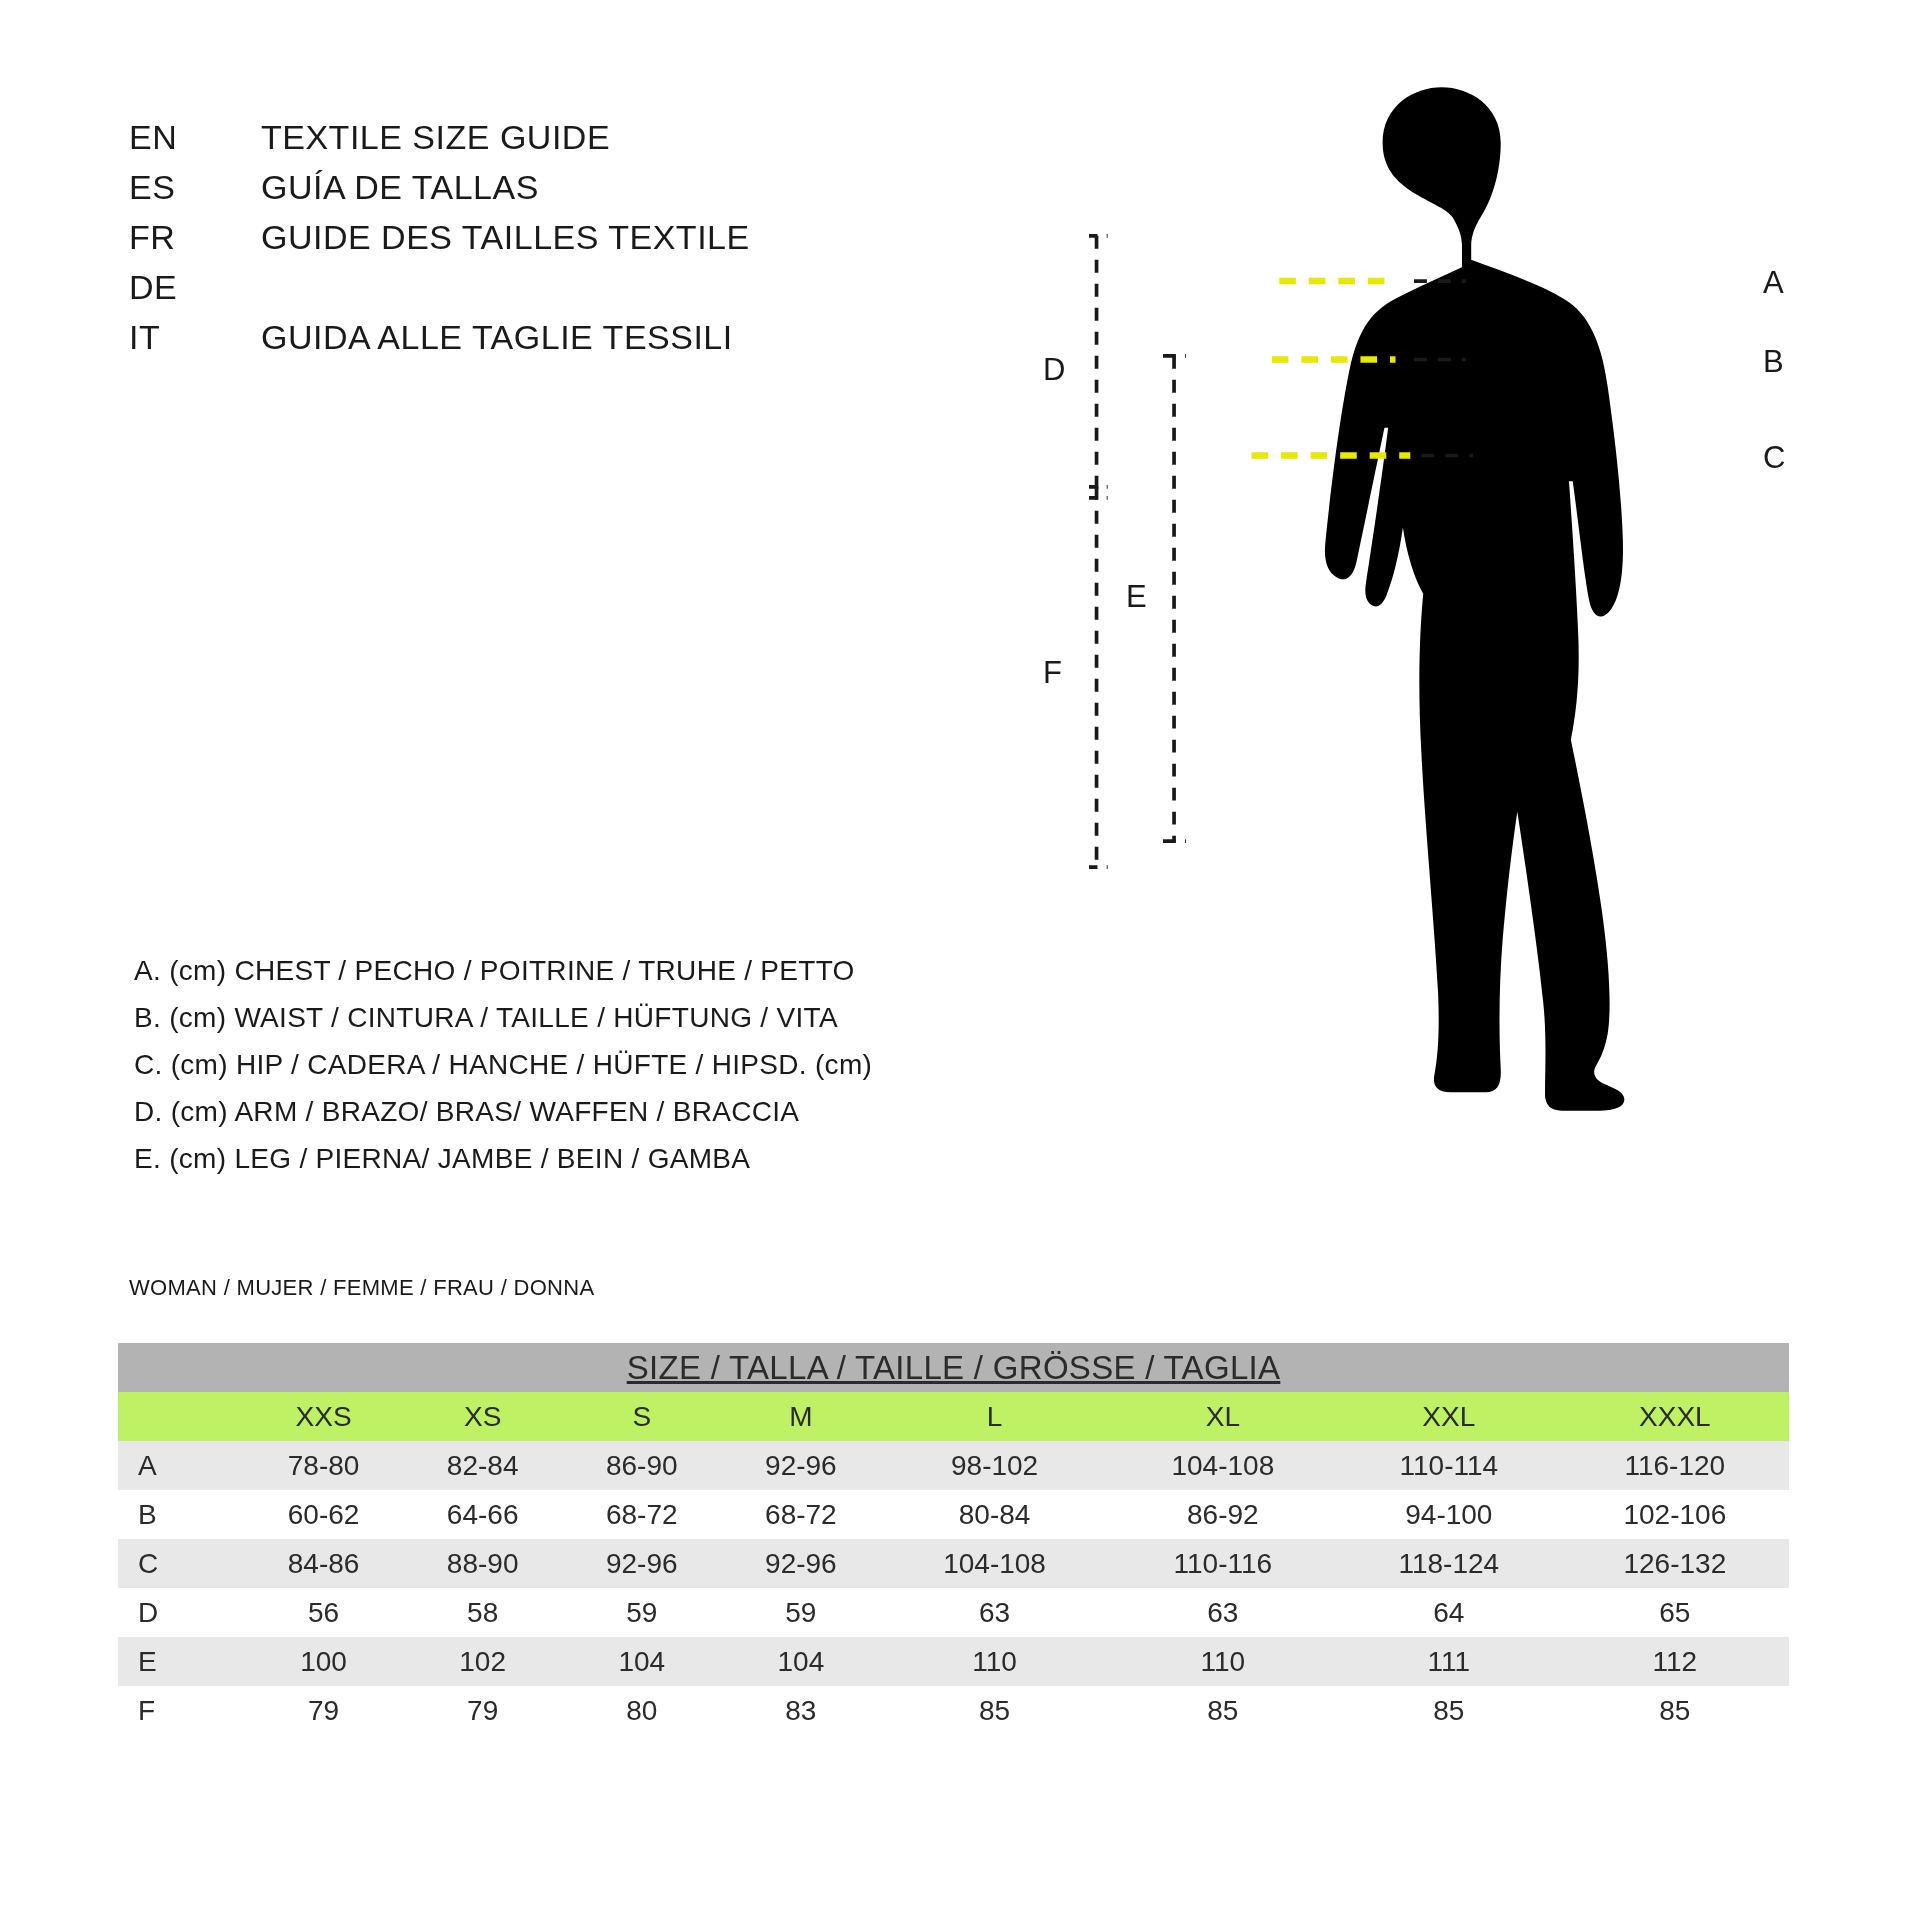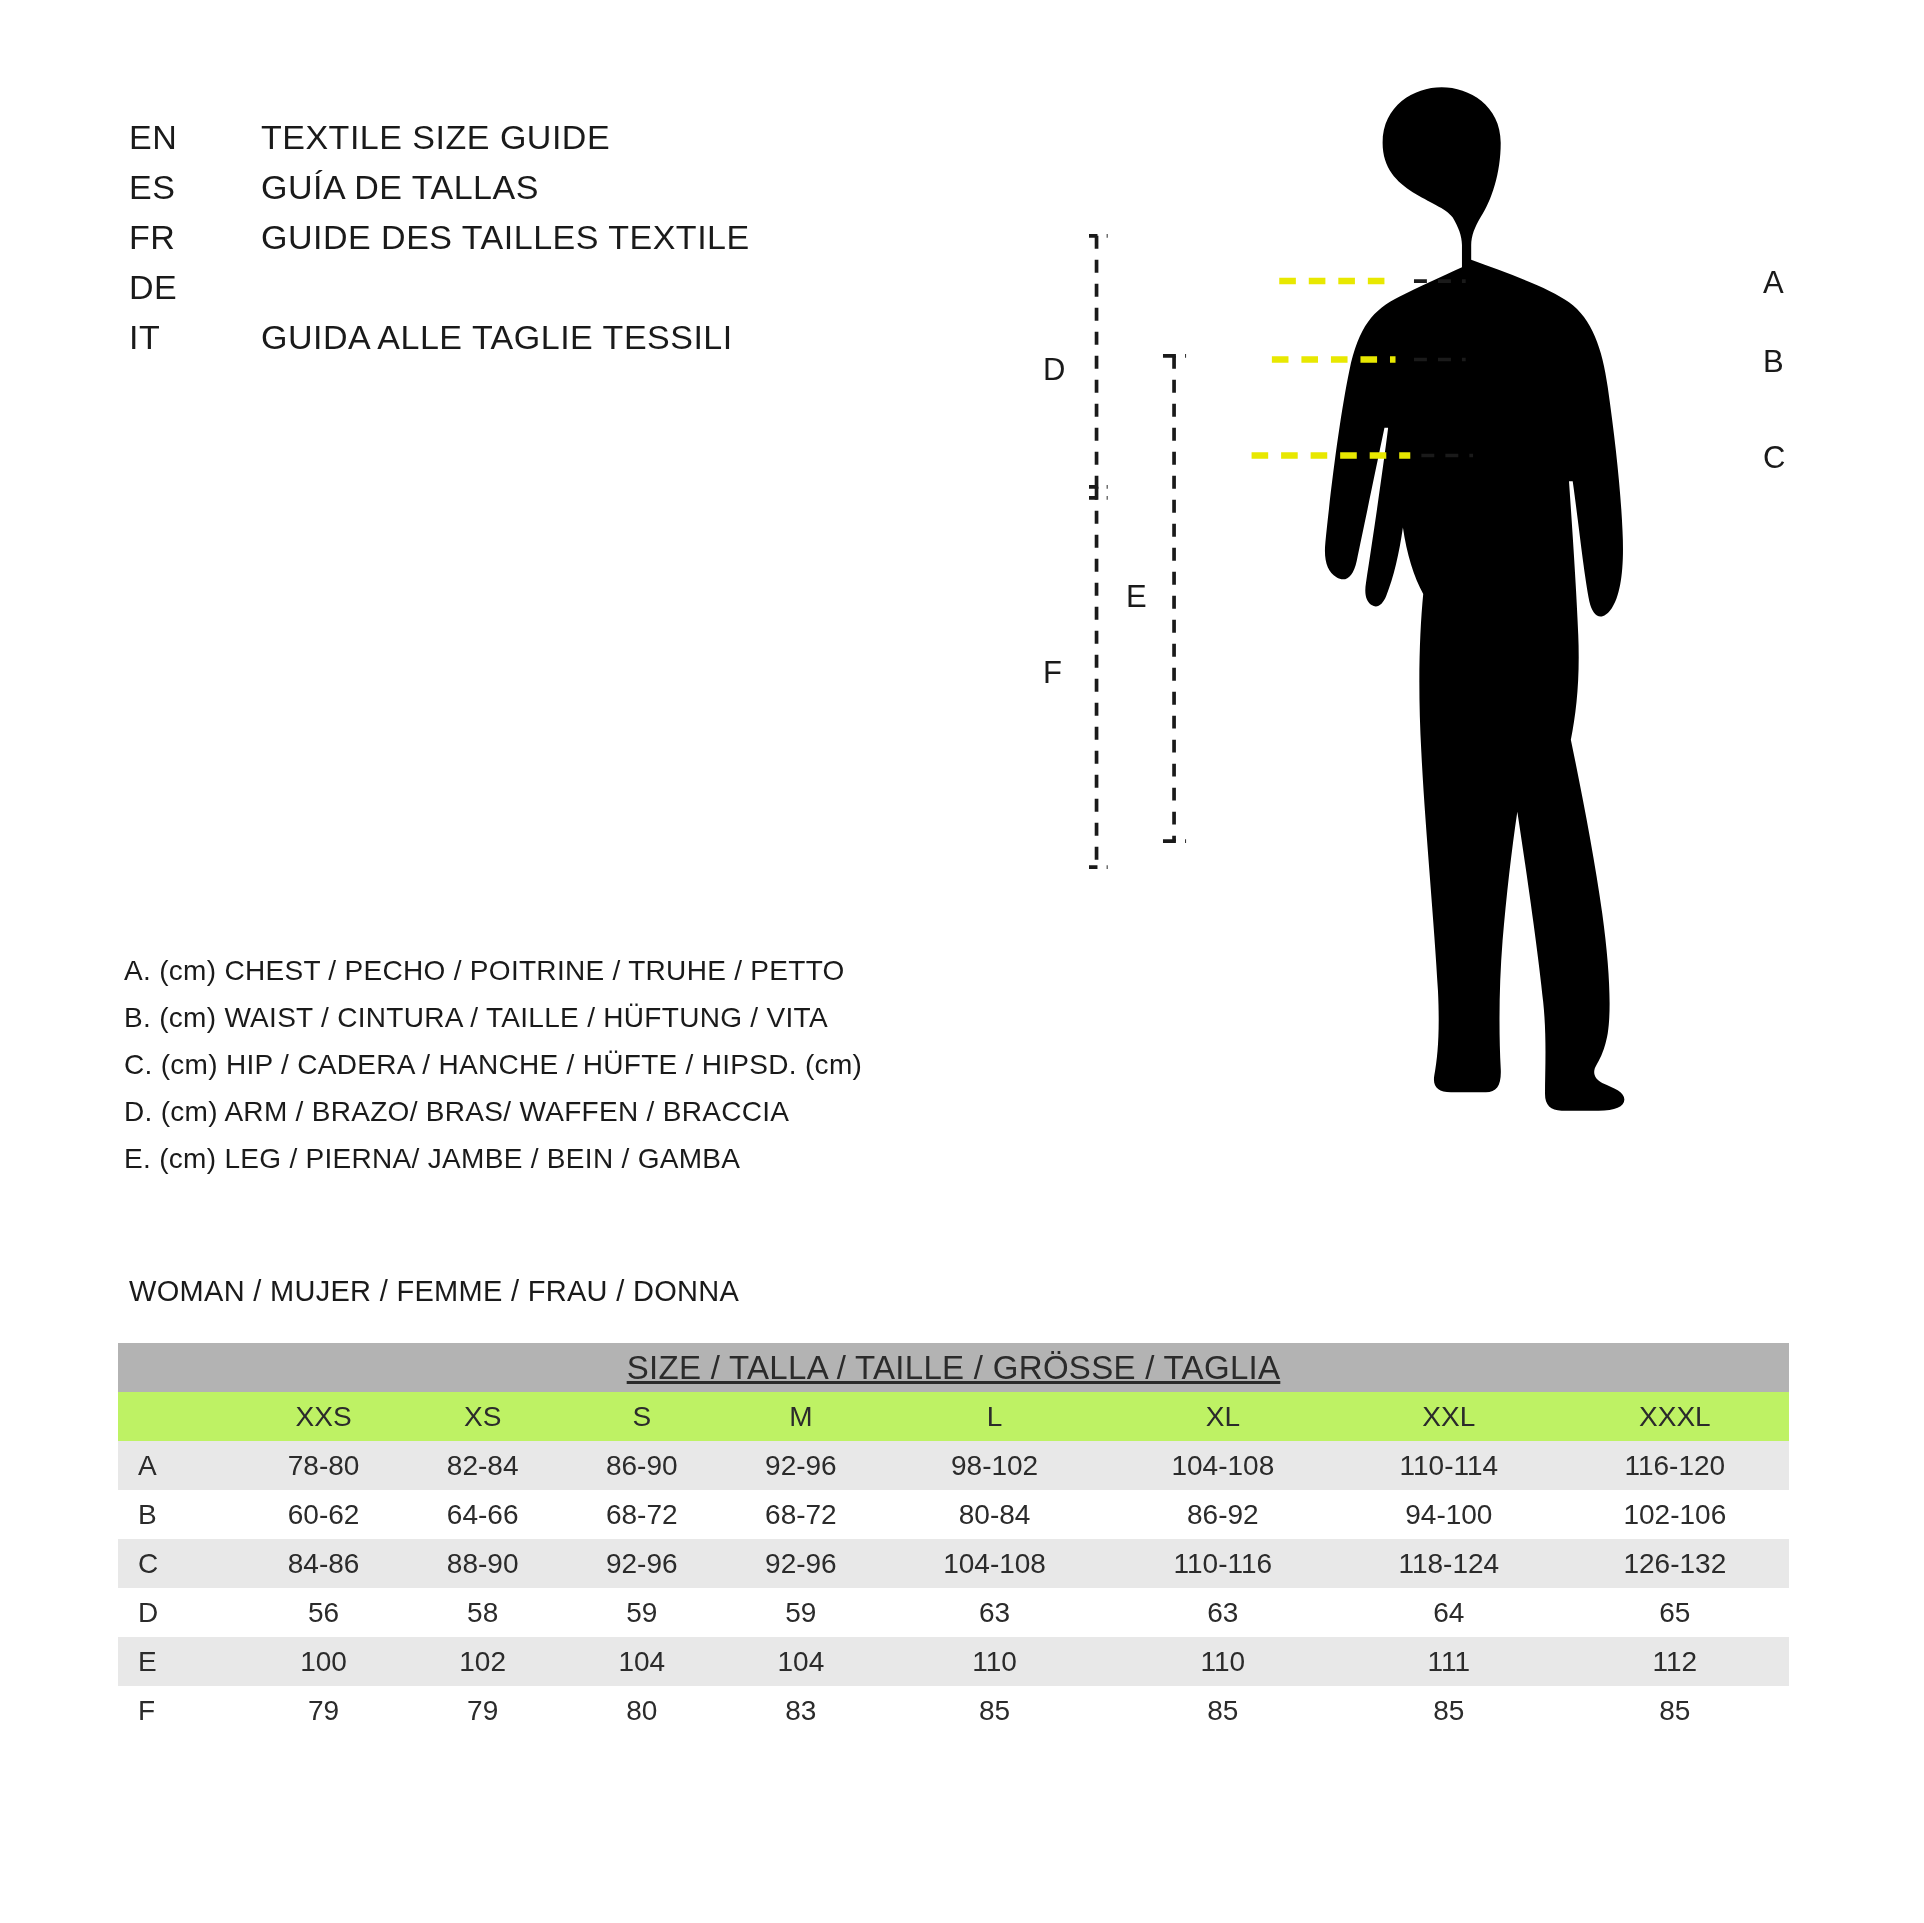--- a/index.html
+++ b/index.html
@@ -35,35 +35,35 @@
   .title-text {
     font-size: 34px;
     letter-spacing: 0.5px;
     white-space: nowrap;
     margin-left: 17px;
   }
 
   
   .legend {
     position: absolute;
-    left: 124px;
+    left: 134px;
     top: 955px;
   }
   .legend-row {
     font-size: 28px;
     height: 47px;
     white-space: nowrap;
     letter-spacing: 0.3px;
   }
 
   .woman-label {
     position: absolute;
     left: 129px;
     top: 1275px;
-    font-size: 29px;
+    font-size: 22px;
     letter-spacing: 0.3px;
   }
 
   
   .table-wrap {
     position: absolute;
     left: 118px;
     top: 1343px;
     width: 1671px;
   }

